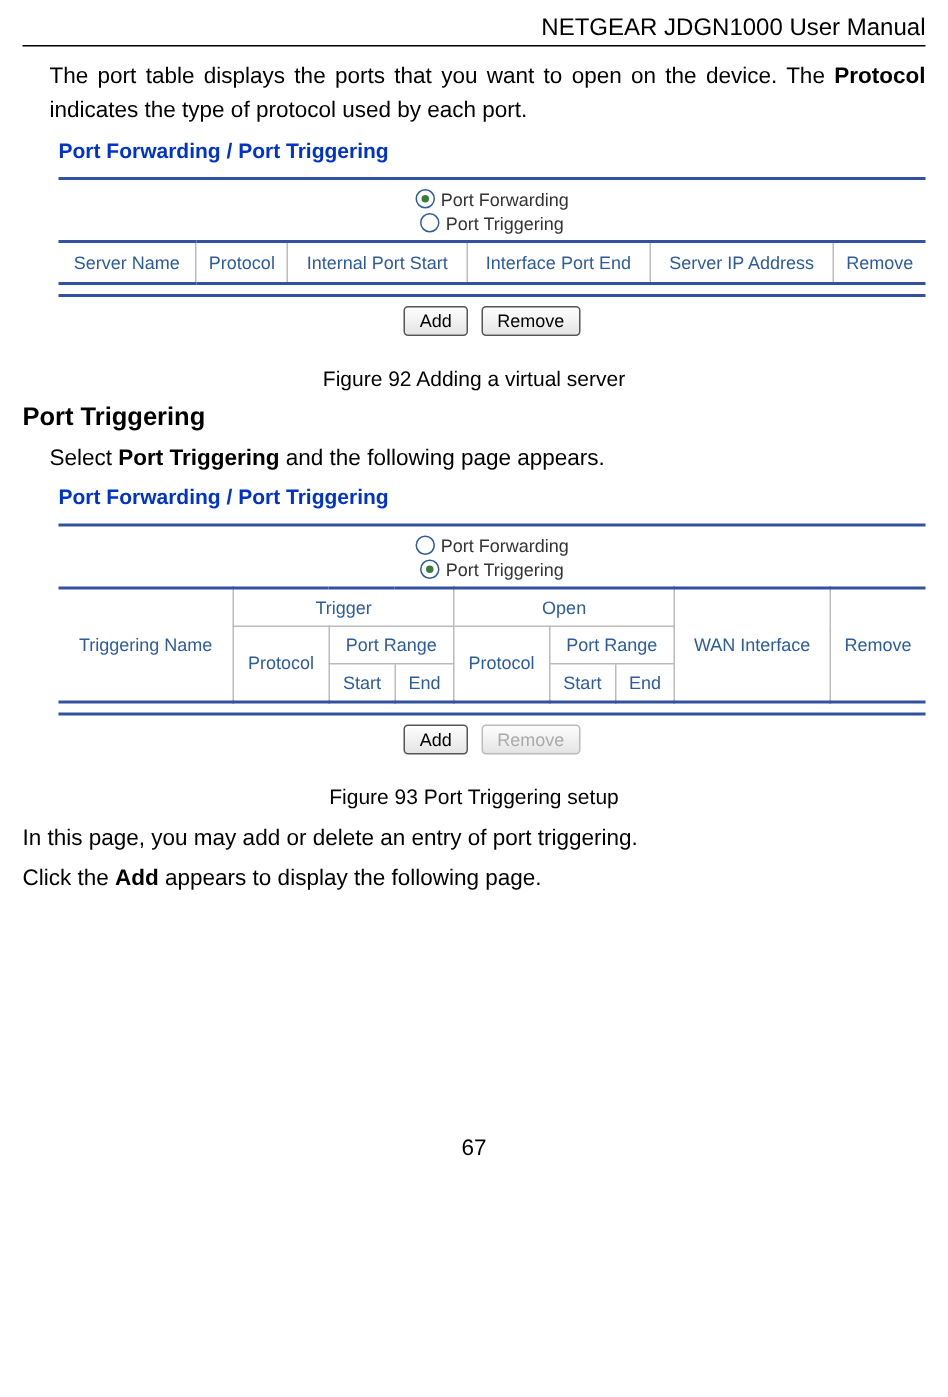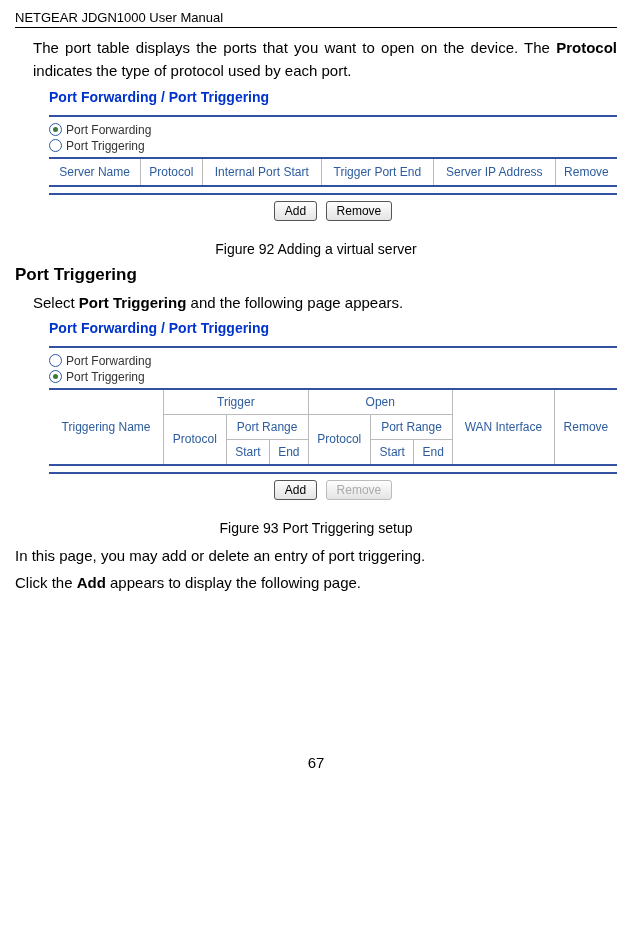--- a/index.html
+++ b/index.html
@@ -6,22 +6,22 @@
       font-family: Arial, sans-serif;
       margin: 0;
       padding: 0;
       background: #fff;
       width: 632px;
     }
     .page {
       padding: 10px 15px;
     }
     .header-title {
-      text-align: left;
-      font-size: 13px;
+      text-align: right;
+      font-size: 16px;
       padding-bottom: 2px;
       border-bottom: 1px solid #000;
       margin-bottom: 8px;
     }
     .body-text {
       font-size: 15px;
       line-height: 1.55;
       margin: 0 0 4px 18px;
       text-align: justify;
     }
@@ -43,39 +43,40 @@
       text-align: center;
       font-size: 14px;
       margin: 20px 0 8px 0;
     }
     .page-number {
       text-align: center;
       font-size: 15px;
       margin-top: 160px;
     }
     .screenshot-box {
-      margin: 6px 0 0 34px;
+      margin: 6px 0 0 24px;
     }
     .figure-title {
       color: #0033cc;
       font-weight: bold;
       font-size: 14px;
       margin-bottom: 10px;
     }
     .hr-thick {
       border: none;
       border-top: 2px solid #3252a1;
       margin: 6px 0;
     }
     .radio-row {
       display: flex;
       align-items: center;
       font-size: 12px;
       color: #333;
       margin: 2px 0;
+      justify-content: center;
     }
     .radio-circle {
       width: 11px;
       height: 11px;
       border: 1px solid #2d5c9e;
       border-radius: 50%;
       margin-right: 4px;
       display: inline-flex;
       align-items: center;
       justify-content: center;
@@ -187,21 +188,21 @@
     <div class="radio-row">
       <span class="radio-circle"></span>
       <span>Port Triggering</span>
     </div>
     <table class="ui-table">
       <tbody>
           <tr>
         <th class="cell-border-right">Server Name</th>
         <th class="cell-border-right">Protocol</th>
         <th class="cell-border-right">Internal Port Start</th>
-        <th class="cell-border-right">Trigger Port End</th>
+        <th class="cell-border-right">Interface Port End</th>
         <th class="cell-border-right">Server IP Address</th>
         <th>Remove</th>
       </tr>
     </tbody>
       </table>
     <hr class="hr-thick">
     <div class="button-row">
       <span class="ui-button">Add</span>
       <span class="ui-button">Remove</span>
     </div>

